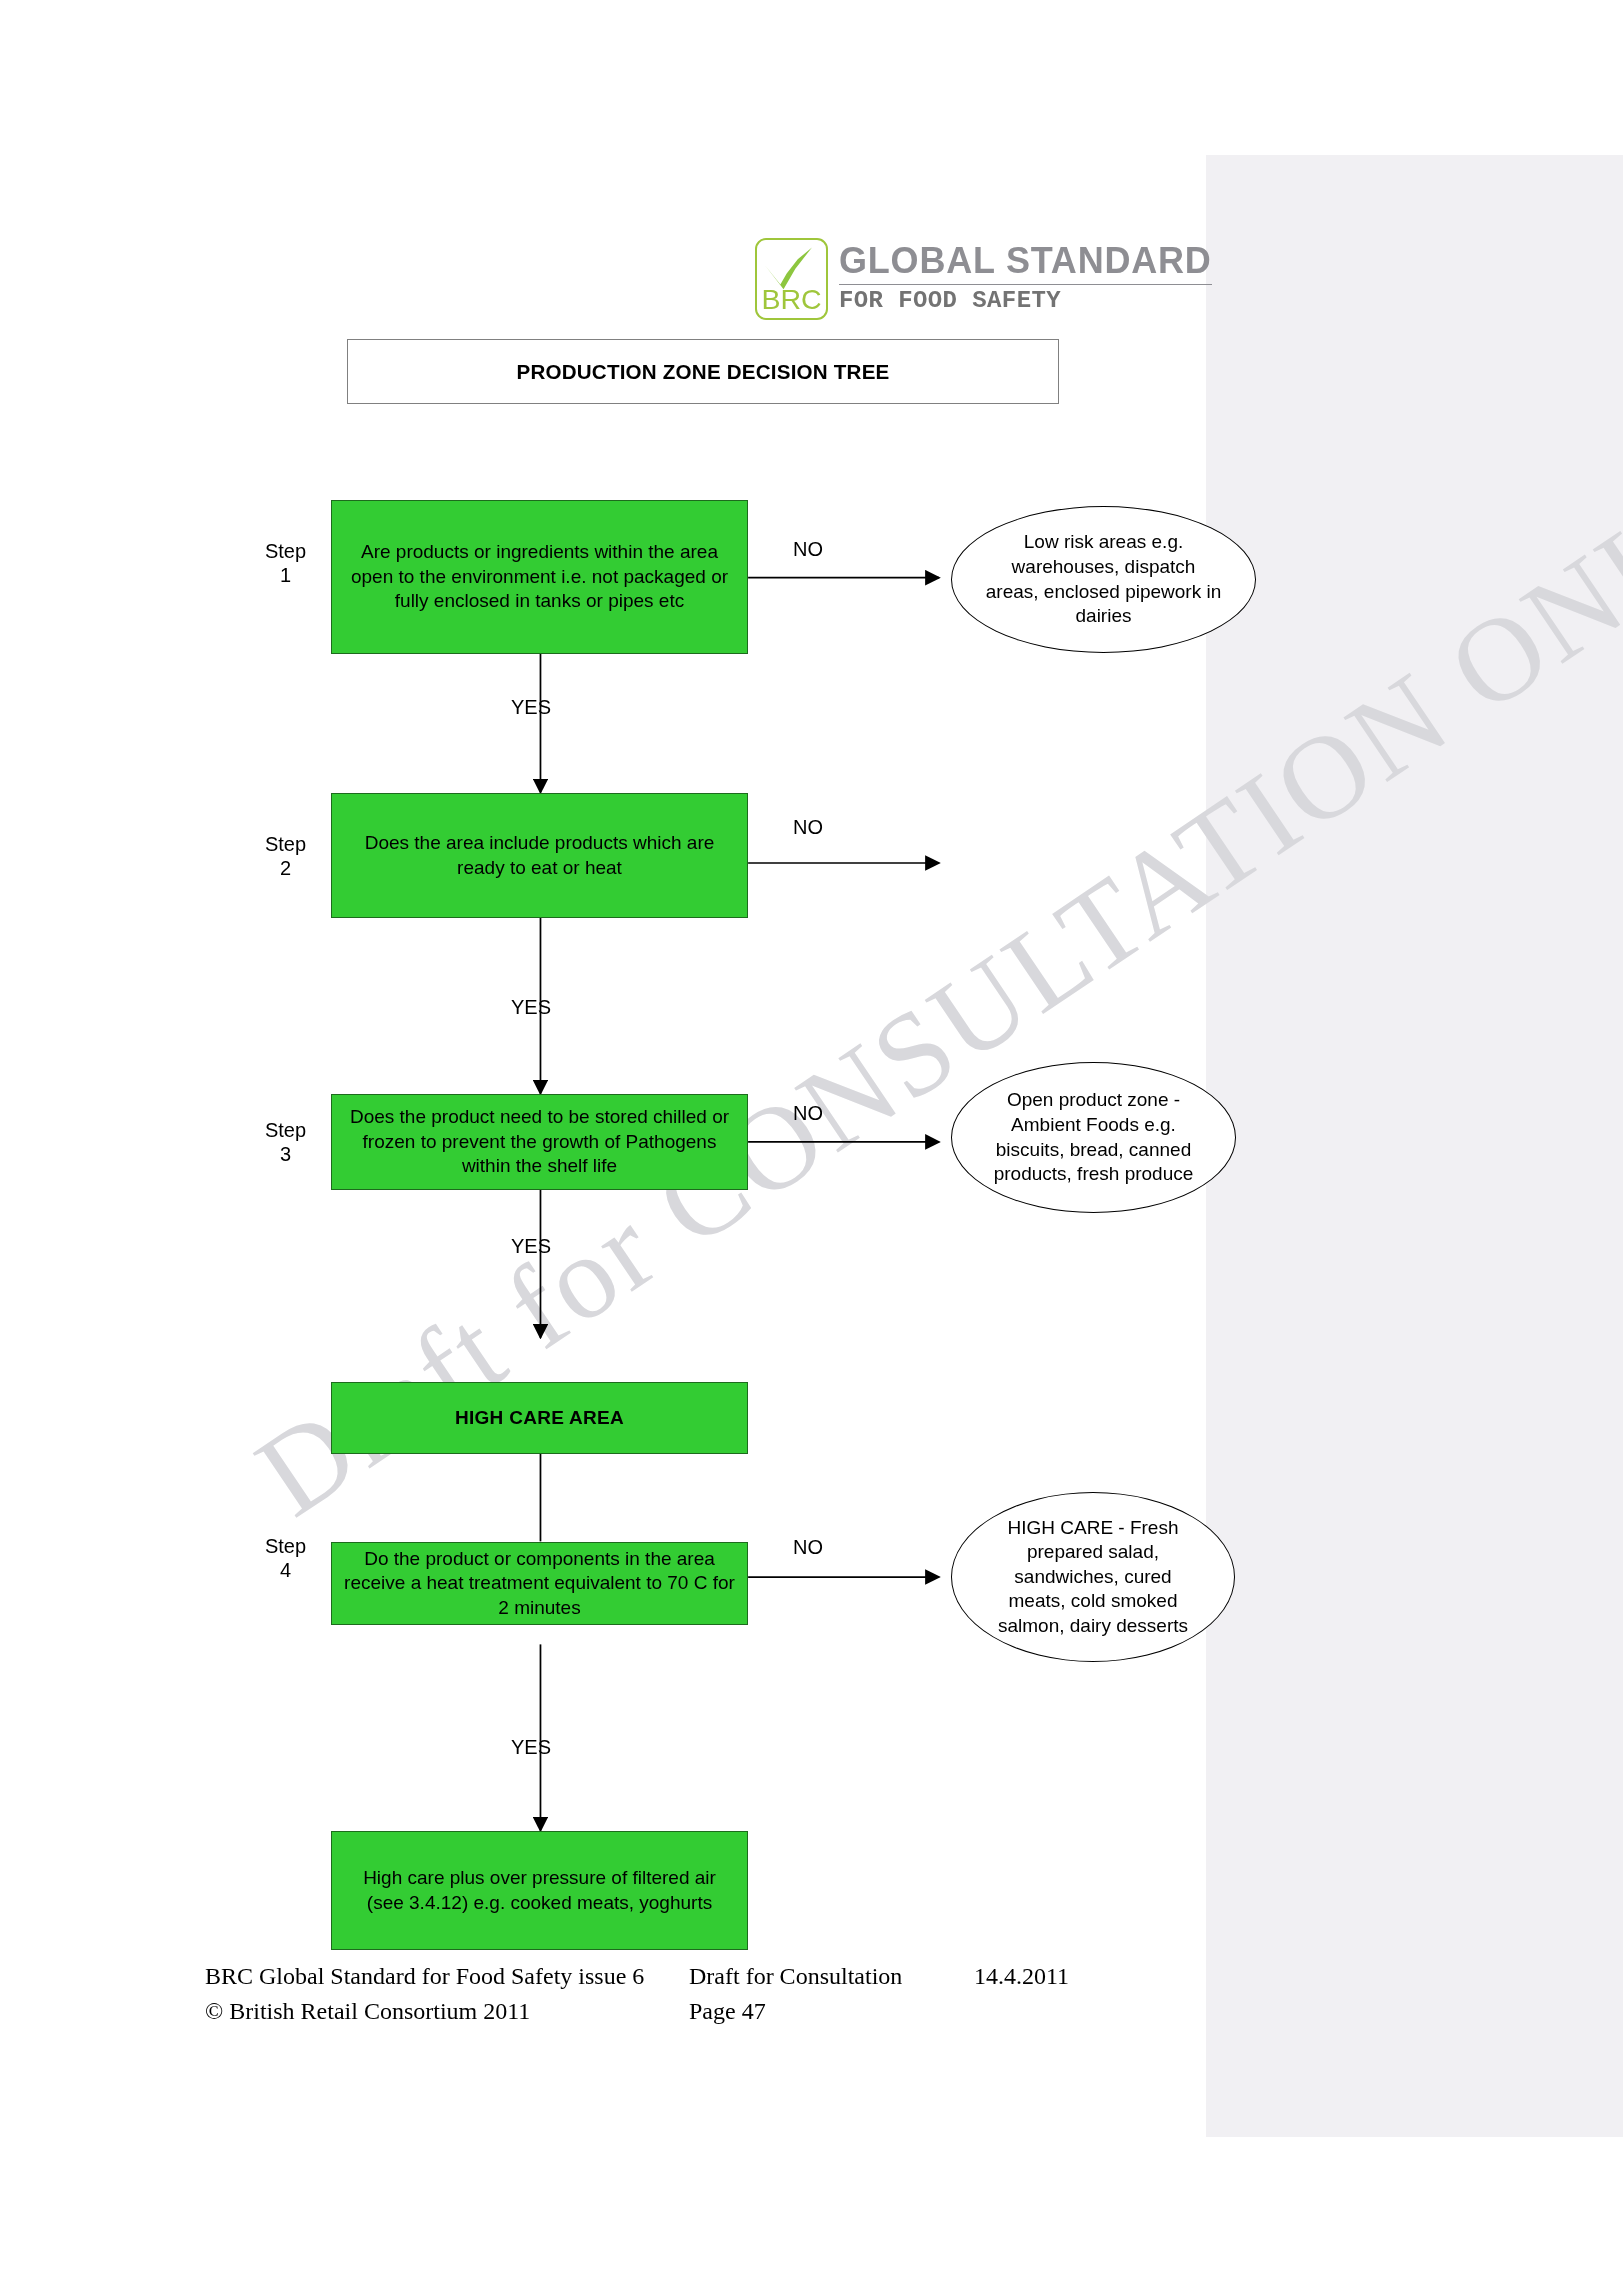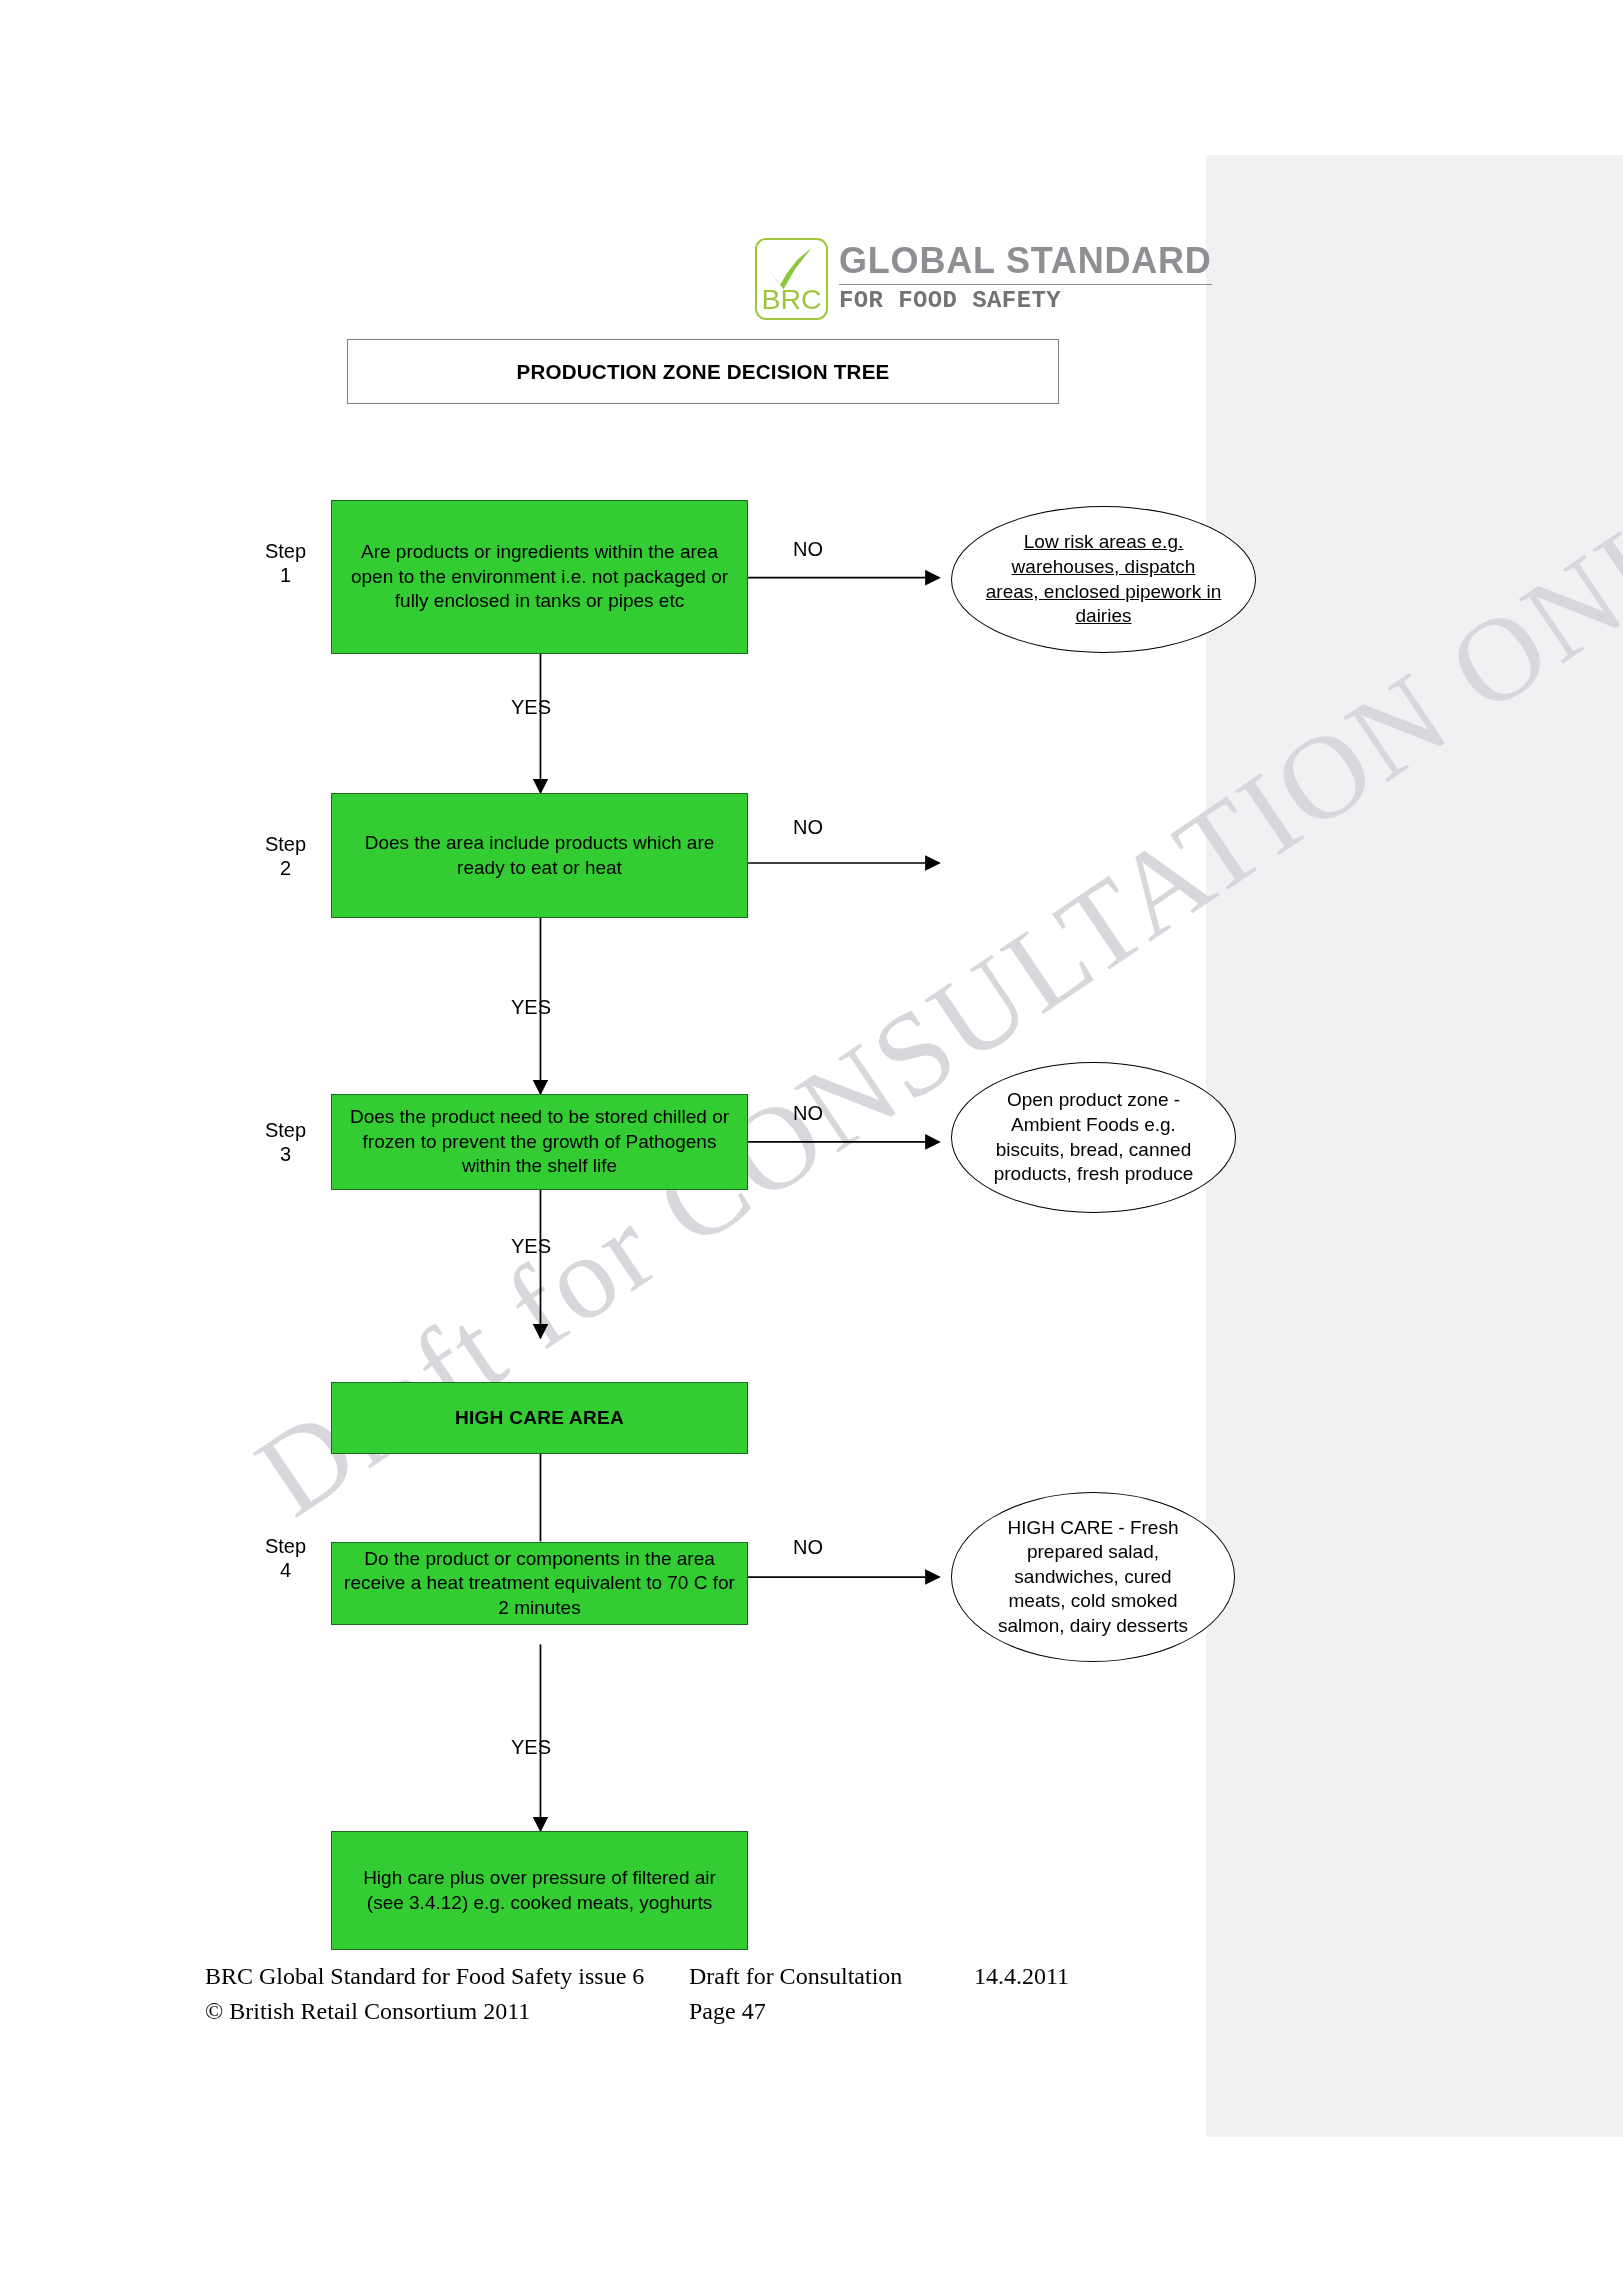--- a/index.html
+++ b/index.html
@@ -305,21 +305,21 @@
       <path d="M682 2075 L682 2310" stroke="#000" stroke-width="2.2" fill="none" marker-end="url(#arrow)"></path>
     </svg>
 
     <div class="step-label" style="left:238px; top:539px;">
       <div>Step</div>
       <div>1</div>
     </div>
     <div class="gbox" style="left:331px; top:500px; width:417px; height:154px;">
       <span class="gbox-text">Are products or ingredients within the area open to the environment i.e. not packaged or fully enclosed in tanks or pipes etc</span>
     </div>
-    <div class="ellipse" style="left:951px; top:506px; width:305px; height:147px;text-decoration:underline;">
+    <div class="ellipse" style="left:951px; top:506px; width:305px; height:147px;">
       <span class="ellipse-text">Low risk areas e.g. warehouses, dispatch areas, enclosed pipework in dairies</span>
     </div>
     <div class="edge-label" style="left:793px; top:538px;">NO</div>
     <div class="edge-label" style="left:511px; top:696px;">YES</div>
 
     <div class="step-label" style="left:238px; top:832px;">
       <div>Step</div>
       <div>2</div>
     </div>
     <div class="gbox" style="left:331px; top:793px; width:417px; height:125px;">

